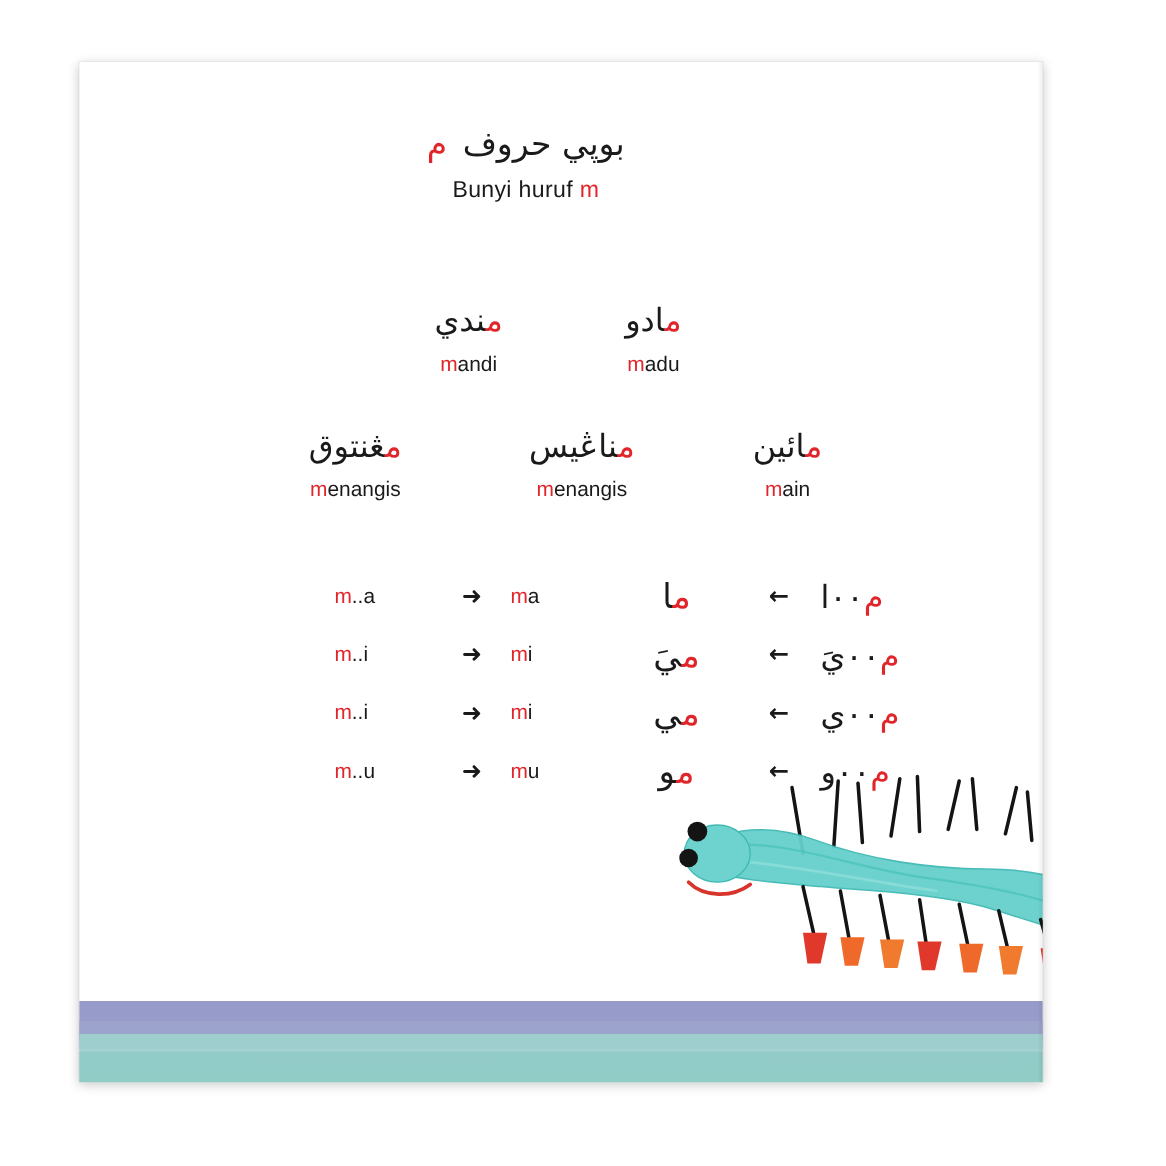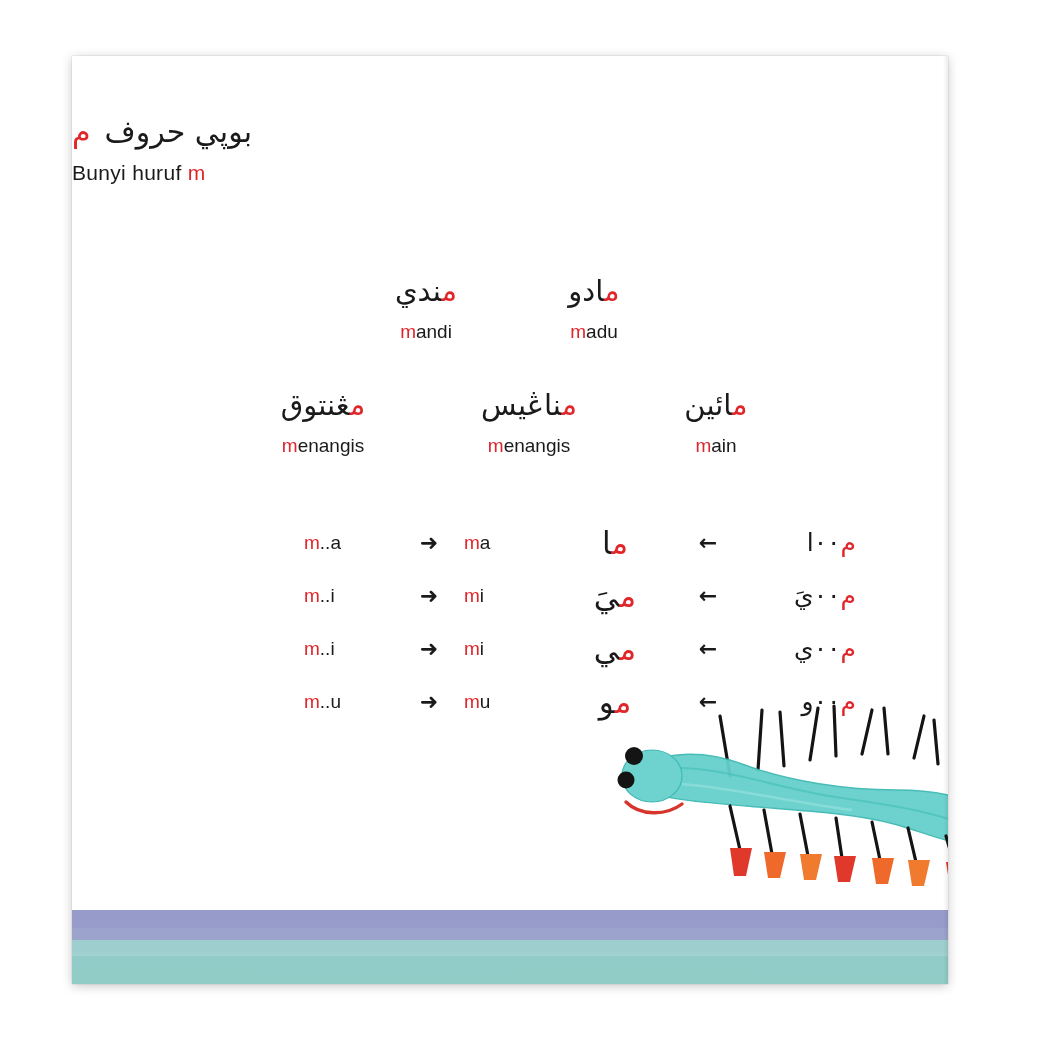--- a/index.html
+++ b/index.html
@@ -49,21 +49,21 @@
 
   .red { color: #e0262b; }
   .blk { color: #1a1a1a; }
 
   
   .title-block {
     position: absolute;
     top: 56px;
     left: 0;
     width: 876px;
-    text-align: left;
+    text-align: center;
     padding-right: 64px;
     box-sizing: border-box;
   }
   .title-ar {
     font-size: 30px;
     letter-spacing: 1px;
     color: #1a1a1a;
     line-height: 1.3;
   }
   .title-ar .sp { display: inline-block; width: 14px; }
@@ -141,22 +141,22 @@
     color: #1a1a1a;
   }
   .c-arrow-l {
     width: 76px;
     text-align: center;
     font-size: 22px;
     color: #1a1a1a;
   }
   .c-ar-right {
     width: 110px;
-    text-align: right;
-    font-size: 25px;
+    text-align: left;
+    font-size: 29px;
     white-space: nowrap;
   }
 
   .arrow-glyph { font-family: "DejaVu Sans", sans-serif; font-weight: bold; }
 
   
   .ground {
     position: absolute;
     left: 0;
     bottom: 0;

